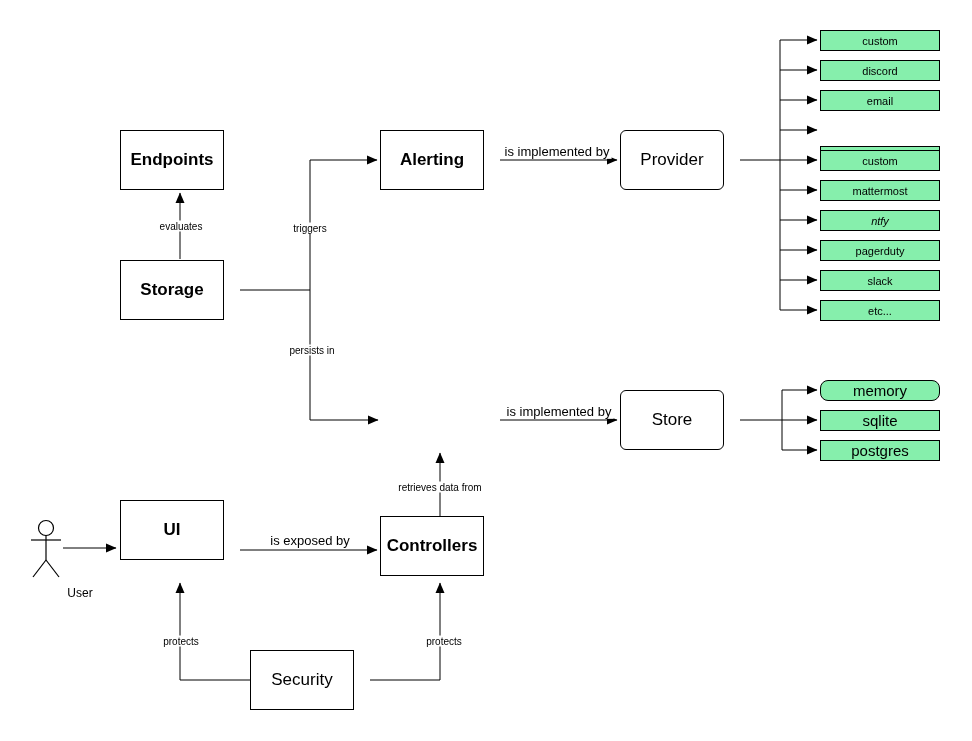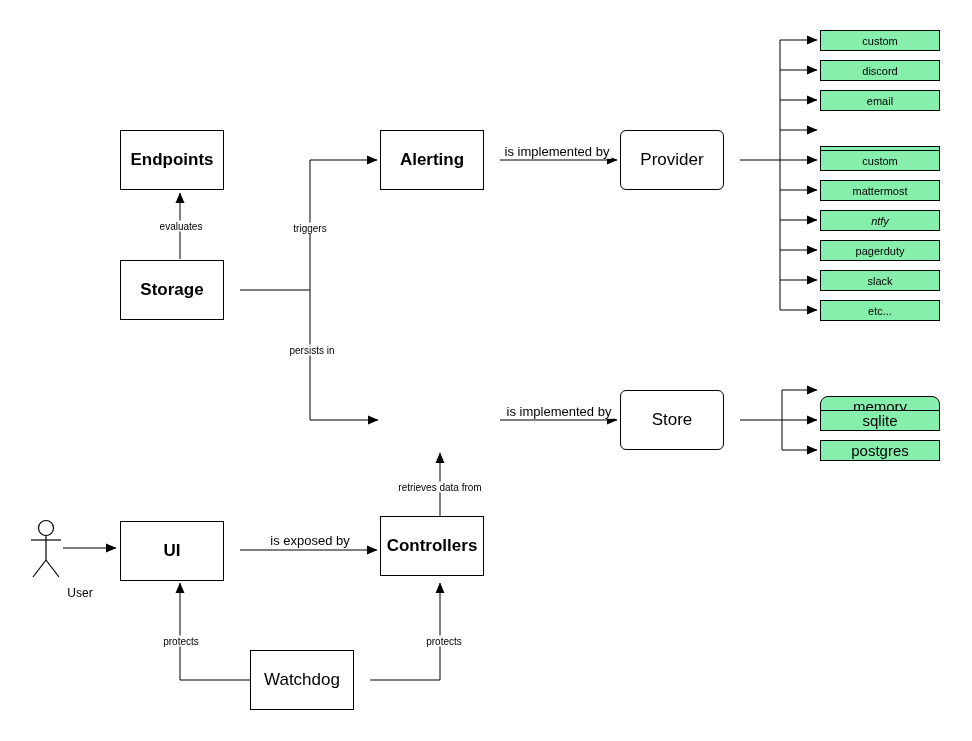--- a/index.html
+++ b/index.html
@@ -125,36 +125,36 @@
       <path d="M46,560 L33,577"></path>
       <path d="M46,560 L59,577"></path>
     </g>
   </svg>
 
   <div class="node bold" style="left:120px; top:130px;">Endpoints</div>
   <div class="node bold" style="left:120px; top:260px;">Storage</div>
   <div class="node bold" style="left:380px; top:130px;">Alerting</div>
   <div class="node rounded" style="left:620px; top:130px;">Provider</div>
   <div class="node rounded" style="left:620px; top:390px;">Store</div>
-  <div class="node bold" style="left:120px; top:521px;">UI</div>
+  <div class="node bold" style="left:120px; top:500px;">UI</div>
   <div class="node bold" style="left:380px; top:516px;">Controllers</div>
-  <div class="node" style="left:250px; top:650px;">Watchdog</div>
+  <div class="node" style="left:250px; top:650px;">Security</div>
 
   <div class="impl" style="top:30px;">custom</div>
   <div class="impl" style="top:60px;">discord</div>
   <div class="impl" style="top:90px;">email</div>
   <div class="impl" style="top:134px;margin-top:12px;">googlechat</div>
   <div class="impl" style="top:150px;">custom</div>
   <div class="impl" style="top:180px;">mattermost</div>
   <div class="impl" style="top:210px;font-style:italic;">ntfy</div>
   <div class="impl" style="top:240px;">pagerduty</div>
   <div class="impl" style="top:270px;">slack</div>
   <div class="impl" style="top:300px;">etc...</div>
 
-  <div class="impl lg" style="top:396px;border-radius:8px;">memory</div>
+  <div class="impl lg" style="top:380px;border-radius:8px;">memory</div>
   <div class="impl lg" style="top:410px;">sqlite</div>
   <div class="impl lg" style="top:440px;">postgres</div>
 
   <div class="elabel" style="left:181px; top:226px;">evaluates</div>
   <div class="elabel" style="left:310px; top:228px;">triggers</div>
   <div class="elabel" style="left:312px; top:350px;">persists in</div>
   <div class="elabel small" style="left:557px; top:152px;">is implemented by</div>
   <div class="elabel small" style="left:559px; top:412px;">is implemented by</div>
   <div class="elabel" style="left:440px; top:487px;">retrieves data from</div>
   <div class="elabel small" style="left:310px; top:541px;">is exposed by</div>

